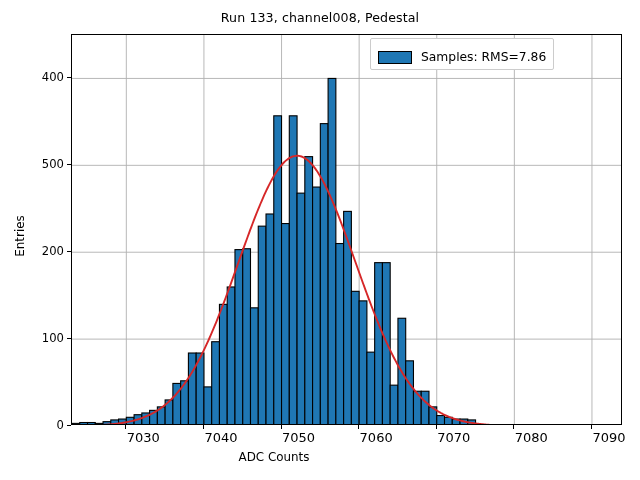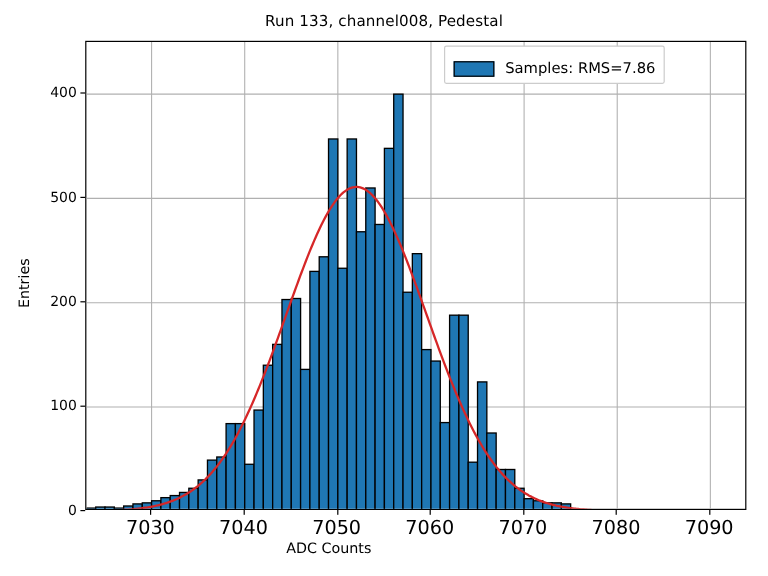--- a/index.html
+++ b/index.html
@@ -43,24 +43,25 @@
     right: 648px;
     text-align: right;
     font-size: 11.6px;
     color: #000000;
     transform: translateY(-50%);
     white-space: nowrap;
   }
   .xtick-label {
     position: absolute;
     top: 430px;
-    font-size: 16px;
+    font-size: 13px;
     color: #000000;
     transform: translateX(-50%);
     white-space: nowrap;
+    margin-left: 18px;
   }
   .tickmark-y {
     position: absolute;
     left: 67px;
     width: 4px;
     height: 0;
     border-top: 1.1px solid #000000;
   }
   .tickmark-x {
     position: absolute;

